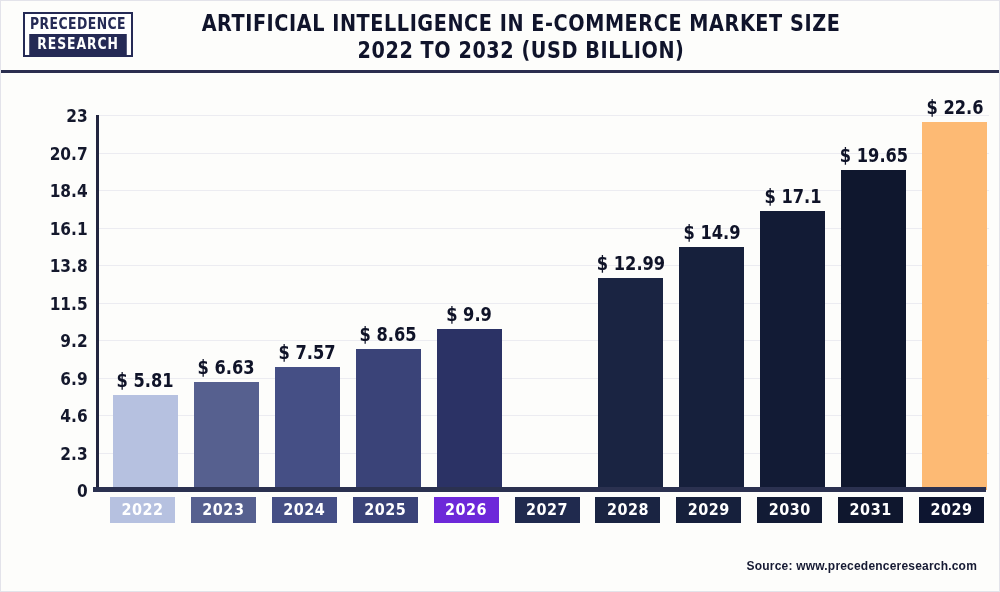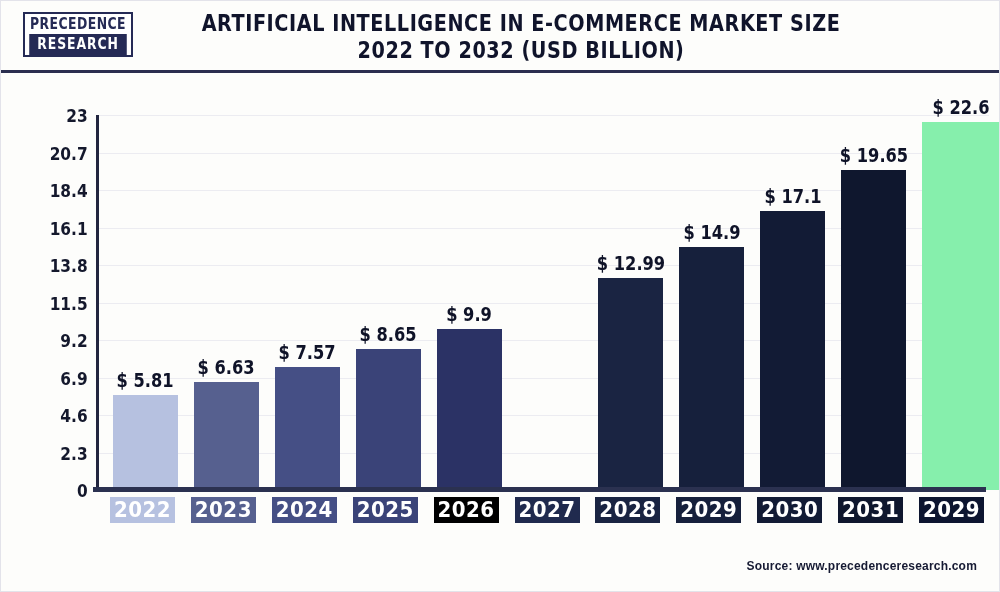--- a/index.html
+++ b/index.html
@@ -152,21 +152,21 @@
   }
   .year-box {
     position: absolute;
     top: 0;
     height: 26px;
     line-height: 26px;
     text-align: center;
     color: #ffffff;
     font-family: "Liberation Sans Narrow", "DejaVu Sans Condensed", "Liberation Sans", sans-serif;
     font-weight: bold;
-    font-size: 22px;
+    font-size: 16px;
     letter-spacing: 0.5px;
   }
 
   
   #source {
     position: absolute;
     right: 22px;
     top: 558px;
     font-family: "Liberation Sans", sans-serif;
     font-weight: bold;
@@ -236,31 +236,31 @@
         </div>
         <div class="bar" title="2029: $ 14.9" style="left: 580.318px; width: 65px; height: 242.935px; background: rgb(22, 32, 60);">
           <div class="bar-label" style="top: -26px;">$ 14.9</div>
         </div>
         <div class="bar" title="2030: $ 17.1" style="left: 661.227px; width: 65px; height: 278.804px; background: rgb(18, 27, 53); text-align: center;">
           <div class="bar-label" style="top: -26px;">$ 17.1</div>
         </div>
         <div class="bar" title="2031: $ 19.65" style="left: 742.136px; width: 65px; height: 320.38px; background: rgb(15, 23, 46);">
           <div class="bar-label" style="top: -26px;">$ 19.65</div>
         </div>
-        <div class="bar" title="2032: $ 22.6" style="left: 823.045px; width: 65px; height: 368.478px; background: #86efac; padding-left: 12px;">
+        <div class="bar" title="2032: $ 22.6" style="left: 823.045px; width: 65px; height: 368.478px; background: #fdba74;">
           <div class="bar-label" style="top: -26px;">$ 22.6</div>
         </div>
       </div>
     <div id="baseline"></div>
     <div id="years">
         <div class="year-box" style="left: 13.9545px; width: 65px; background: rgb(182, 193, 224);">2022</div>
         <div class="year-box" style="left: 94.8636px; width: 65px; background: rgb(86, 96, 143);">2023</div>
         <div class="year-box" style="left: 175.773px; width: 65px; background: rgb(69, 79, 133);">2024</div>
         <div class="year-box" style="left: 256.682px; width: 65px; background: rgb(58, 67, 120);">2025</div>
-        <div class="year-box" style="left: 337.591px; width: 65px; background: #000000;">2026</div>
+        <div class="year-box" style="left: 337.591px; width: 65px; background: #6d28d9;">2026</div>
         <div class="year-box" style="left: 418.5px; width: 65px; background: rgb(32, 42, 78);">2027</div>
         <div class="year-box" style="left: 499.409px; width: 65px; background: rgb(26, 36, 66);">2028</div>
         <div class="year-box" style="left: 580.318px; width: 65px; background: rgb(22, 32, 60);">2029</div>
         <div class="year-box" style="left: 661.227px; width: 65px; background: rgb(18, 27, 53);">2030</div>
         <div class="year-box" style="left: 742.136px; width: 65px; background: rgb(15, 23, 46);">2031</div>
         <div class="year-box" style="left: 823.045px; width: 65px; background: rgb(13, 21, 48);">2029</div>
       </div>
   </div>
 
   <div id="source">Source: www.precedenceresearch.com</div>

